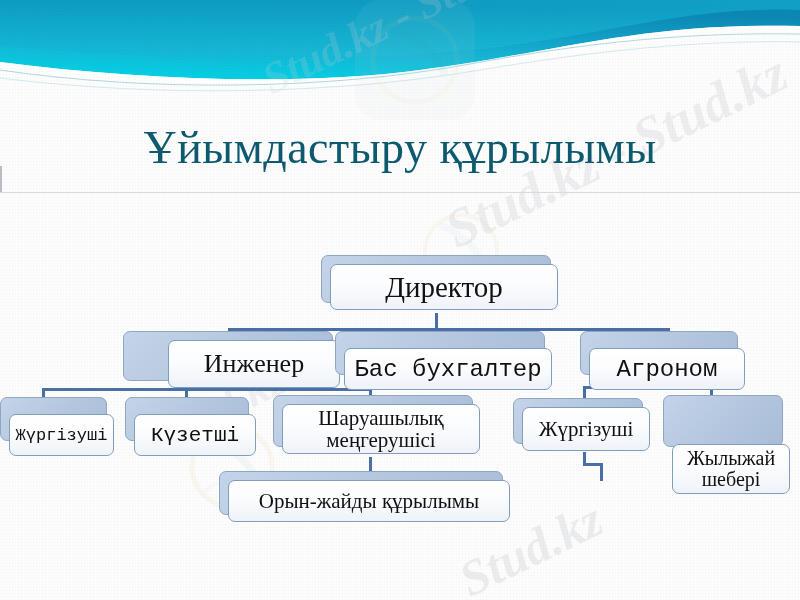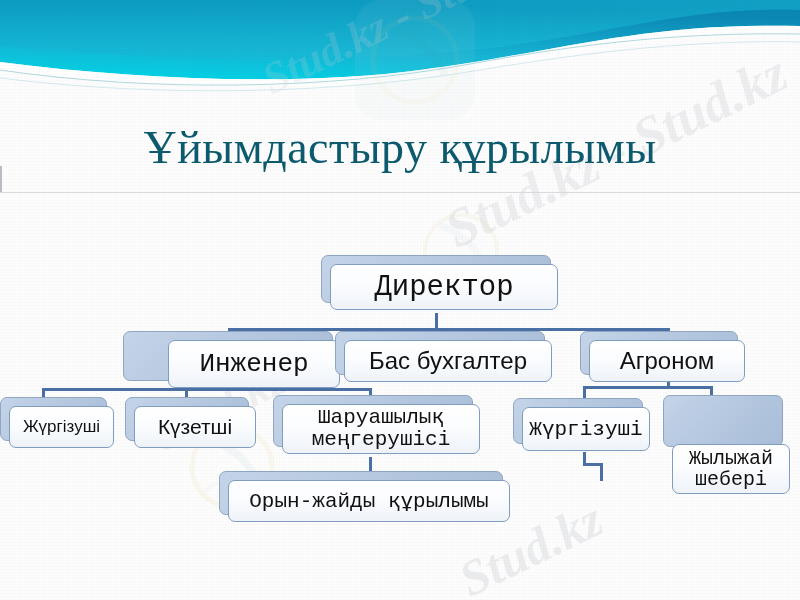--- a/index.html
+++ b/index.html
@@ -68,22 +68,22 @@
     background:linear-gradient(180deg,#ffffff 0%,#fbfcfe 45%,#eef3f9 100%);
     border:1px solid #7f9dc0;border-radius:7px;
     display:flex;align-items:center;justify-content:center;
     text-align:center;color:#111111;
     box-shadow:inset 0 1px 0 #ffffff;
     padding:0 4px;
   }
   .face span{display:block;white-space:nowrap;}
   .face span.wrap{white-space:normal;line-height:1.05;}
 
-  .f-serif{font-family:Liberation Mono, monospace;}
-  .f-sans{font-family:Liberation Sans, sans-serif;}
+  .f-serif{font-family:Liberation Serif, serif;}
+  .f-sans{font-family:Liberation Mono, monospace;margin-top:8px;}
 </style>
 </head>
 <body>
 
 <div id="slide">
 
   <div class="banner">
     <svg width="800" height="95" viewBox="0 0 800 95" xmlns="http://www.w3.org/2000/svg">
       <defs>
         <linearGradient id="tealgrad" x1="0" y1="1" x2="0.35" y2="0">

